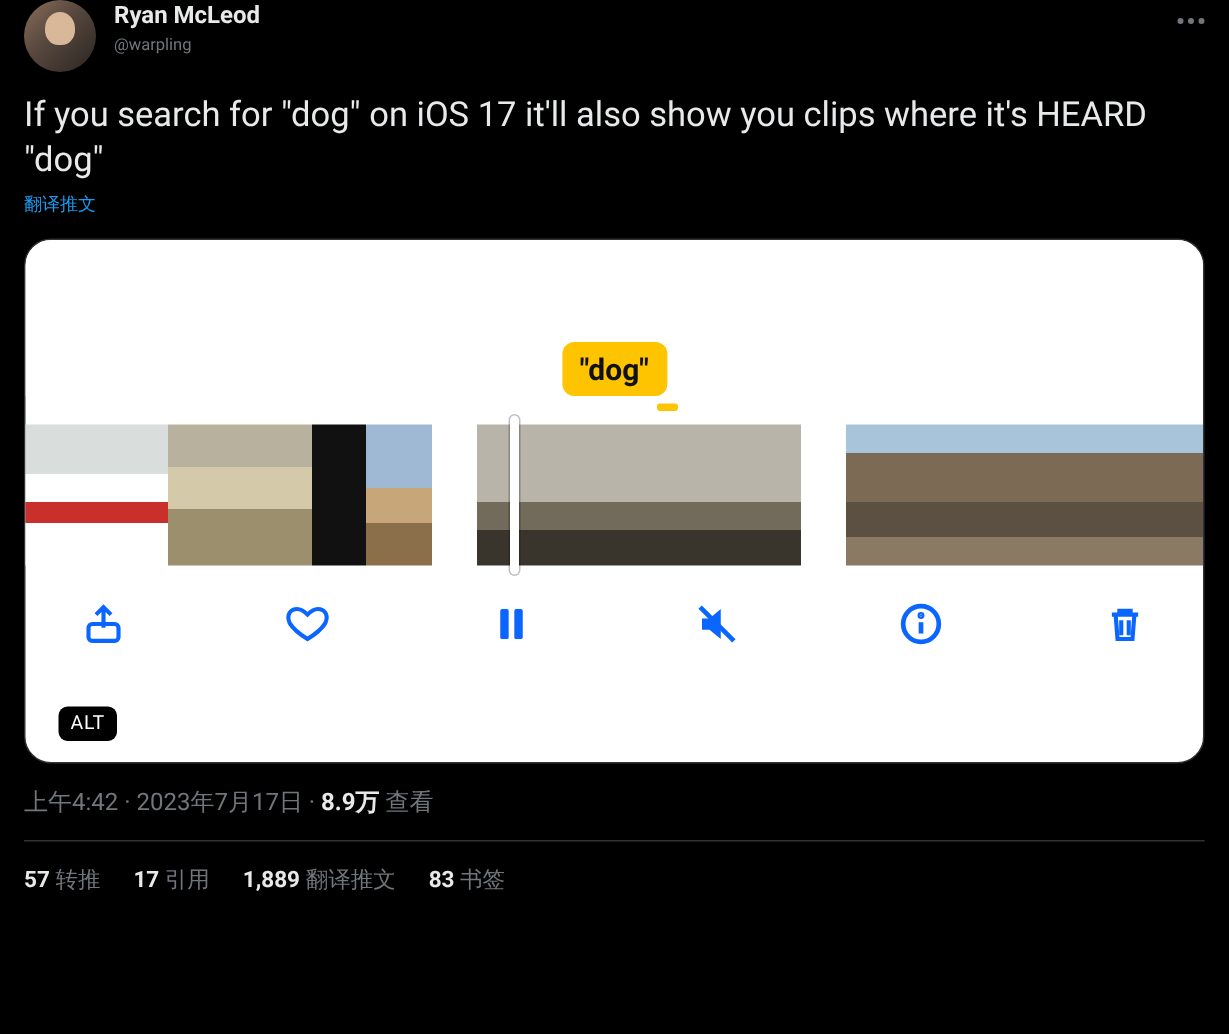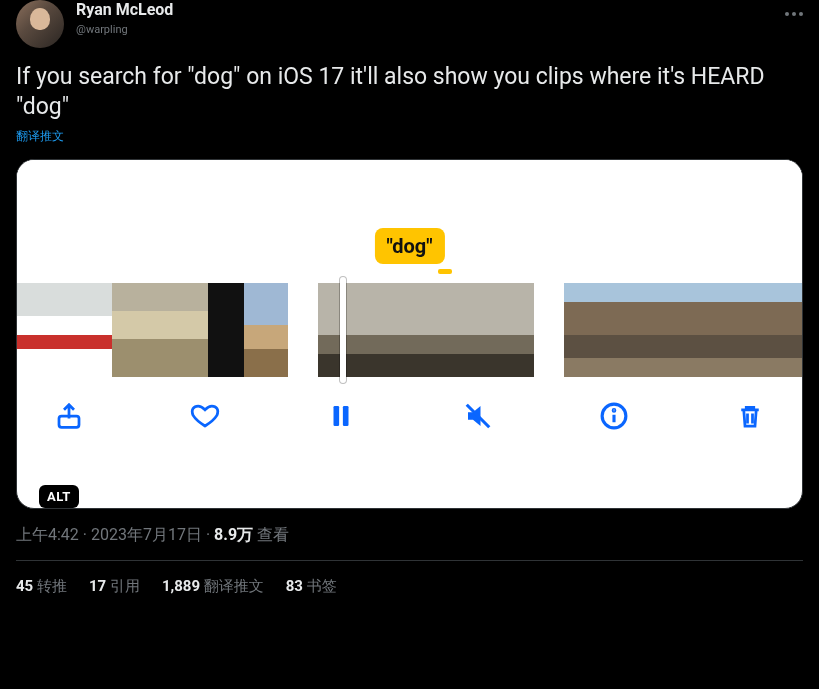--- a/index.html
+++ b/index.html
@@ -166,25 +166,25 @@
     justify-content: center;
     cursor: pointer;
   }
   .tb-btn svg { width: 30px; height: 30px; stroke: #0a66ff; fill: none; stroke-width: 2.2; }
   .tb-btn.pause svg { fill: #0a66ff; stroke: none; }
   .tb-btn.mute svg { fill: #0a66ff; stroke: #0a66ff; }
   .tb-btn.info svg { stroke-width: 2.5; }
   .alt-badge {
     position: absolute;
     left: 22px;
-    bottom: 0;
+    bottom: 14px;
     background: #000;
     color: #fff;
     font-size: 13px;
-    font-weight: 700;
+    font-weight: 400;
     padding: 4px 8px;
     border-radius: 6px;
     letter-spacing: 0.5px;
   }
   .meta-row {
     color: #71767b;
     font-size: 16px;
     margin-top: 16px;
     padding-bottom: 14px;
     border-bottom: 1px solid #2f3336;
@@ -294,19 +294,19 @@
     </div>
 
     <div class="alt-badge">ALT</div>
   </div>
 
   <div class="meta-row">
     <span>上午4:42</span><span> · </span><span>2023年7月17日</span><span> · </span><span class="bold">8.9万</span><span> 查看</span>
   </div>
 
   <div class="stats-row">
-    <div><span class="num">45</span><span> 转推</span></div>
+    <div><span class="num">57</span><span> 转推</span></div>
     <div><span class="num">17</span><span> 引用</span></div>
     <div><span class="num">1,889</span><span> 翻译推文</span></div>
     <div><span class="num">83</span><span> 书签</span></div>
   </div>
 
 </div>
 
 </body></html>

